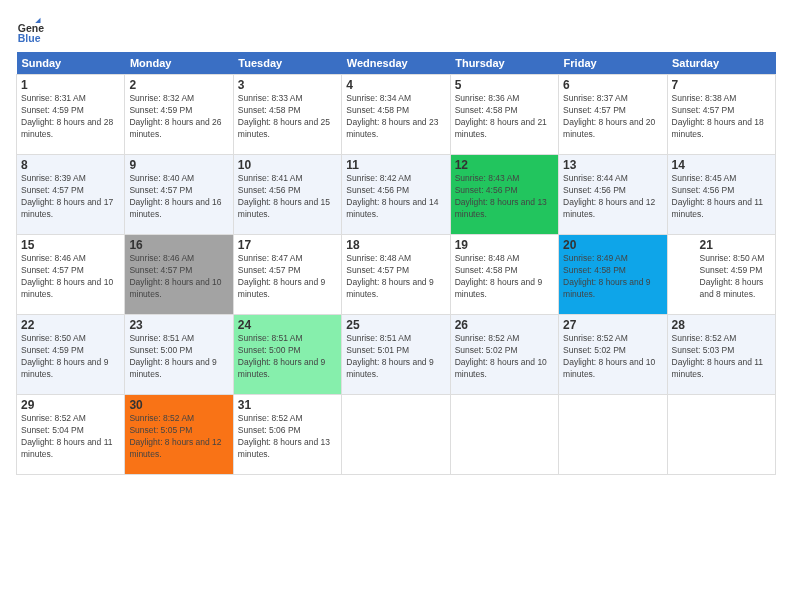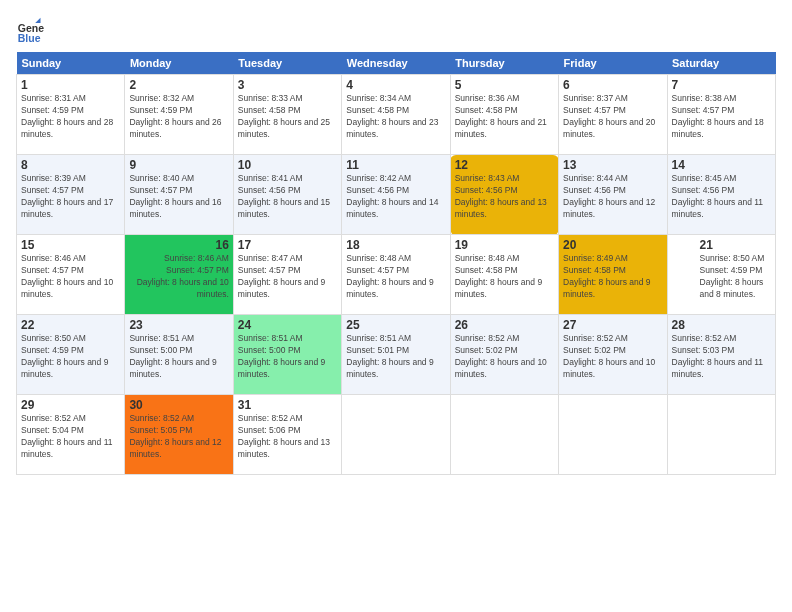--- a/index.html
+++ b/index.html
@@ -159,55 +159,55 @@
             <div class="day-info">Sunrise: 8:40 AM<br>Sunset: 4:57 PM<br>Daylight: 8 hours and 16 minutes.</div>
           </td>
           <td style="background: rgb(240, 244, 251);">
             <span class="day-number">10</span>
             <div class="day-info">Sunrise: 8:41 AM<br>Sunset: 4:56 PM<br>Daylight: 8 hours and 15 minutes.</div>
           </td>
           <td style="background: rgb(240, 244, 251); margin-left: 12px;">
             <span class="day-number">11</span>
             <div class="day-info">Sunrise: 8:42 AM<br>Sunset: 4:56 PM<br>Daylight: 8 hours and 14 minutes.</div>
           </td>
-          <td style="background: #eab308; border-radius: 6px;">
+          <td style="background: #22c55e;">
             <span class="day-number">12</span>
             <div class="day-info">Sunrise: 8:43 AM<br>Sunset: 4:56 PM<br>Daylight: 8 hours and 13 minutes.</div>
           </td>
           <td style="background: rgb(240, 244, 251);">
             <span class="day-number">13</span>
             <div class="day-info">Sunrise: 8:44 AM<br>Sunset: 4:56 PM<br>Daylight: 8 hours and 12 minutes.</div>
           </td>
           <td style="background: rgb(240, 244, 251);">
             <span class="day-number">14</span>
             <div class="day-info">Sunrise: 8:45 AM<br>Sunset: 4:56 PM<br>Daylight: 8 hours and 11 minutes.</div>
           </td>
         </tr>
         <tr>
           <td style="background: rgb(255, 255, 255);">
             <span class="day-number">15</span>
             <div class="day-info">Sunrise: 8:46 AM<br>Sunset: 4:57 PM<br>Daylight: 8 hours and 10 minutes.</div>
           </td>
-          <td style="background: #22c55e; text-align: right;">
+          <td style="background: #a3a3a3;">
             <span class="day-number">16</span>
             <div class="day-info">Sunrise: 8:46 AM<br>Sunset: 4:57 PM<br>Daylight: 8 hours and 10 minutes.</div>
           </td>
           <td style="background: rgb(255, 255, 255);">
             <span class="day-number">17</span>
             <div class="day-info">Sunrise: 8:47 AM<br>Sunset: 4:57 PM<br>Daylight: 8 hours and 9 minutes.</div>
           </td>
           <td style="background: rgb(255, 255, 255);">
             <span class="day-number">18</span>
             <div class="day-info">Sunrise: 8:48 AM<br>Sunset: 4:57 PM<br>Daylight: 8 hours and 9 minutes.</div>
           </td>
           <td style="background: rgb(255, 255, 255);">
             <span class="day-number">19</span>
             <div class="day-info">Sunrise: 8:48 AM<br>Sunset: 4:58 PM<br>Daylight: 8 hours and 9 minutes.</div>
           </td>
-          <td style="background: #eab308; margin-top: 8px;">
+          <td style="background: #0ea5e9; margin-top: 8px;">
             <span class="day-number">20</span>
             <div class="day-info">Sunrise: 8:49 AM<br>Sunset: 4:58 PM<br>Daylight: 8 hours and 9 minutes.</div>
           </td>
           <td style="background: rgb(255, 255, 255); padding-left: 32px;">
             <span class="day-number">21</span>
             <div class="day-info">Sunrise: 8:50 AM<br>Sunset: 4:59 PM<br>Daylight: 8 hours and 8 minutes.</div>
           </td>
         </tr>
         <tr>
           <td style="background: rgb(240, 244, 251);">

